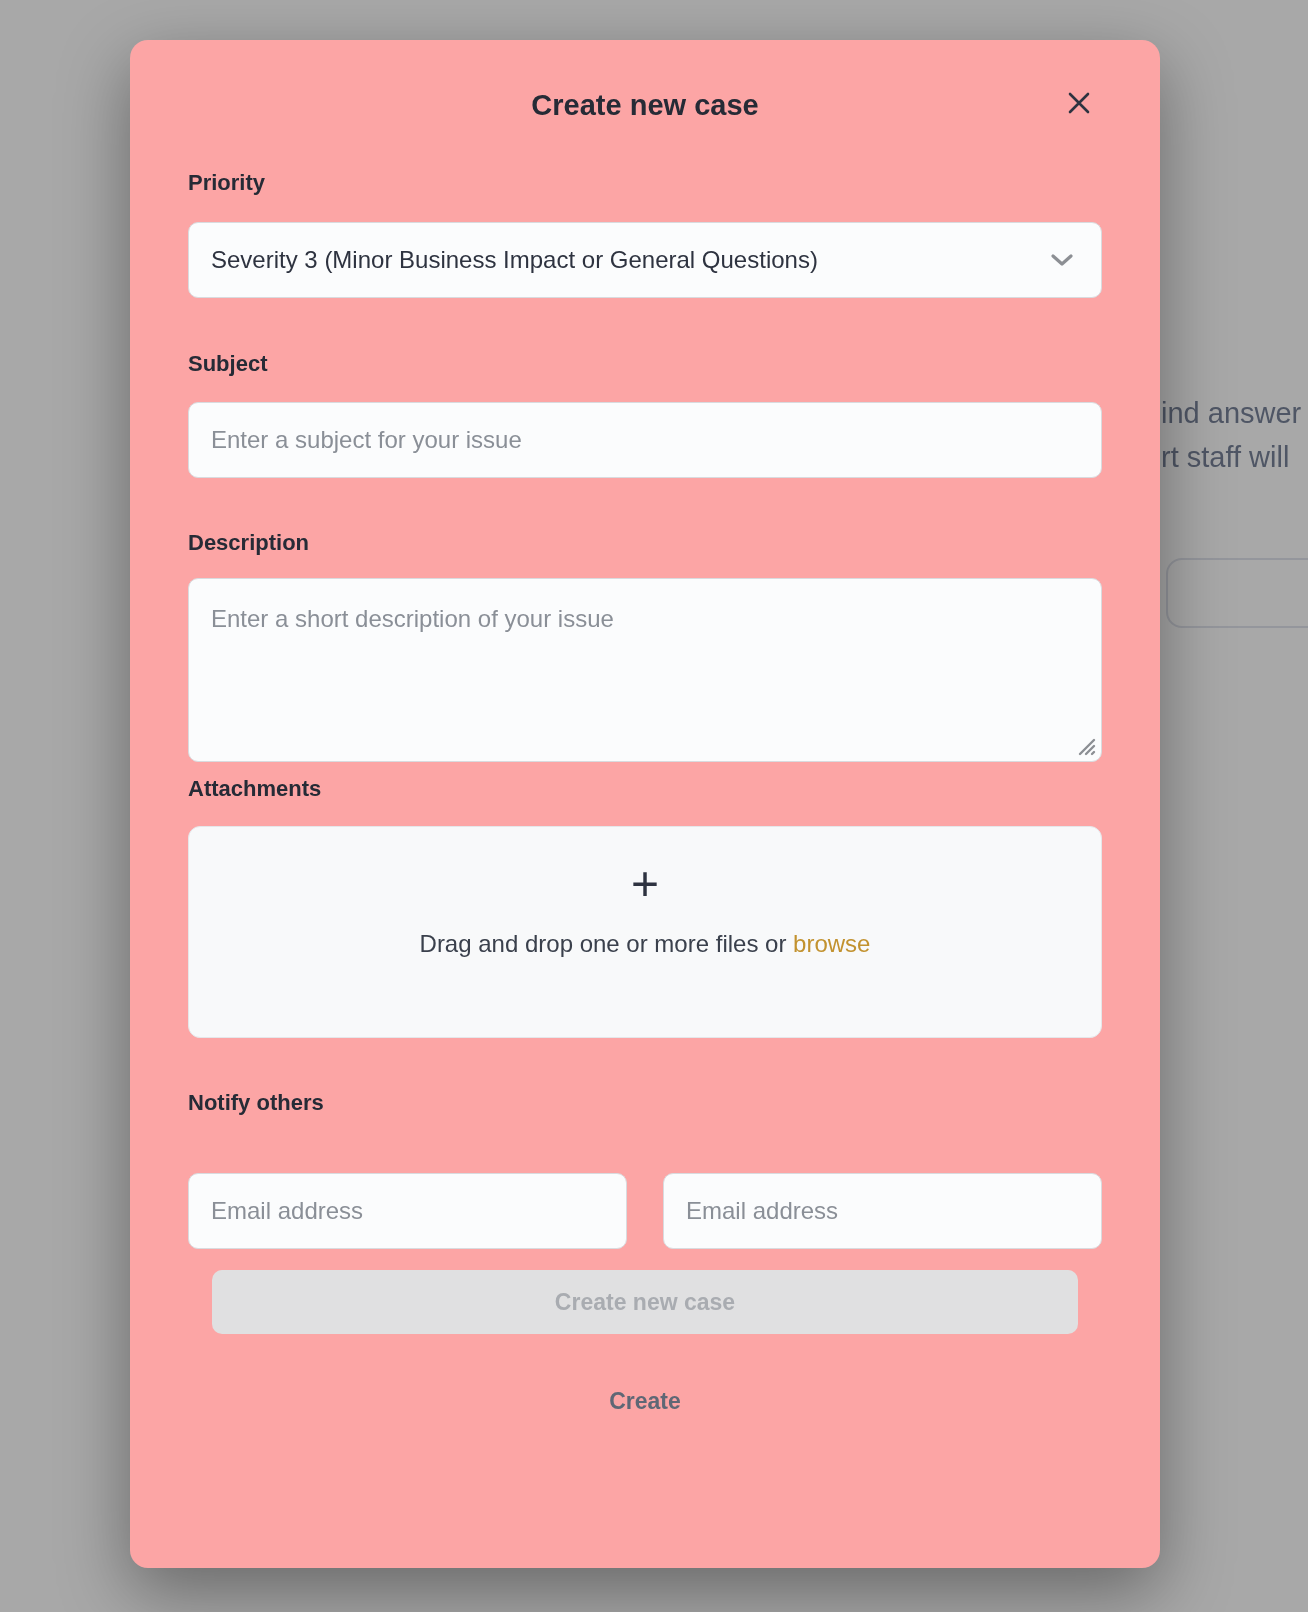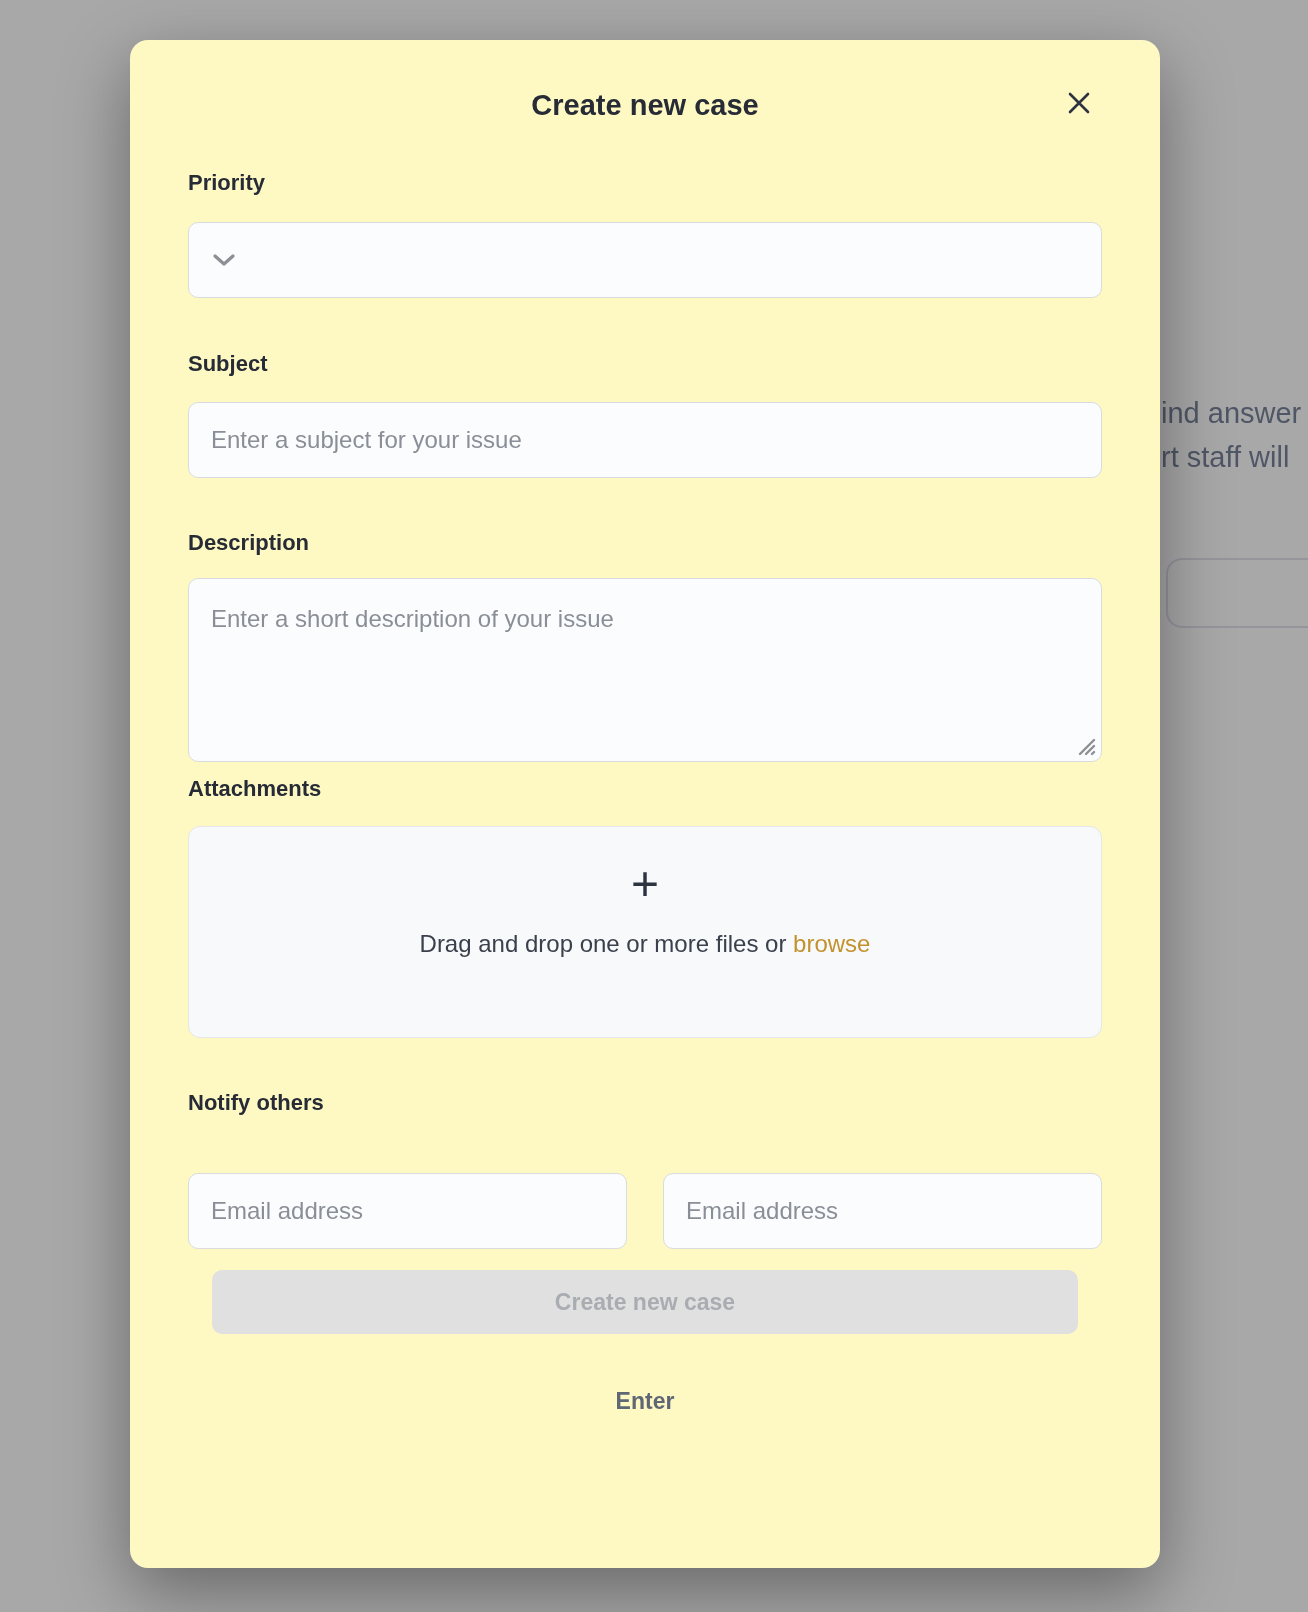--- a/index.html
+++ b/index.html
@@ -31,21 +31,21 @@
     border-radius: 16px;
   }
 
   
   .modal {
     position: absolute;
     left: 130px;
     top: 40px;
     width: 1030px;
     height: 1528px;
-    background: #fef9c3;
+    background: #fca5a5;
     border-radius: 18px;
     box-shadow: 0 24px 70px rgba(0,0,0,0.38);
   }
   .modal-title {
     position: absolute;
     top: 48px;
     left: 58px;
     width: 914px;
     text-align: center;
     font-size: 29px;
@@ -227,20 +227,21 @@
   <button class="close-btn">
     <span style="display:flex">
       <svg width="30" height="30" viewBox="0 0 30 30">
         <path d="M6 6 L24 24 M24 6 L6 24" stroke="#2e3340" stroke-width="2.6" stroke-linecap="round" fill="none"></path>
       </svg>
     </span>
   </button>
 
   <div class="field-label" style="top:130px">Priority</div>
   <div class="field select-box">
+    <span class="select-value">Severity 3 (Minor Business Impact or General Questions)</span>
     <span style="display:flex">
       <svg width="26" height="18" viewBox="0 0 26 18">
         <polyline points="4,5 13,13 22,5" fill="none" stroke="#8c8f94" stroke-width="3.2" stroke-linecap="round" stroke-linejoin="round"></polyline>
       </svg>
     </span>
   </div>
 
   <div class="field-label" style="top:311px">Subject</div>
   <input id="subject-input" class="field" type="text" placeholder="Enter a subject for your issue" style="">
 
@@ -264,15 +265,15 @@
     </div>
   </div>
 
   <div class="field-label" style="top:1050px">Notify others</div>
   <div class="emails-row">
     <input type="text" placeholder="Email address" style="">
     <input type="text" placeholder="Email address" style="">
   </div>
 
   <button class="submit-btn" disabled="" aria-disabled="true">Create new case</button>
-  <div class="cancel-link">Enter</div>
+  <div class="cancel-link">Create</div>
 
 </div>
 
 </body></html>

